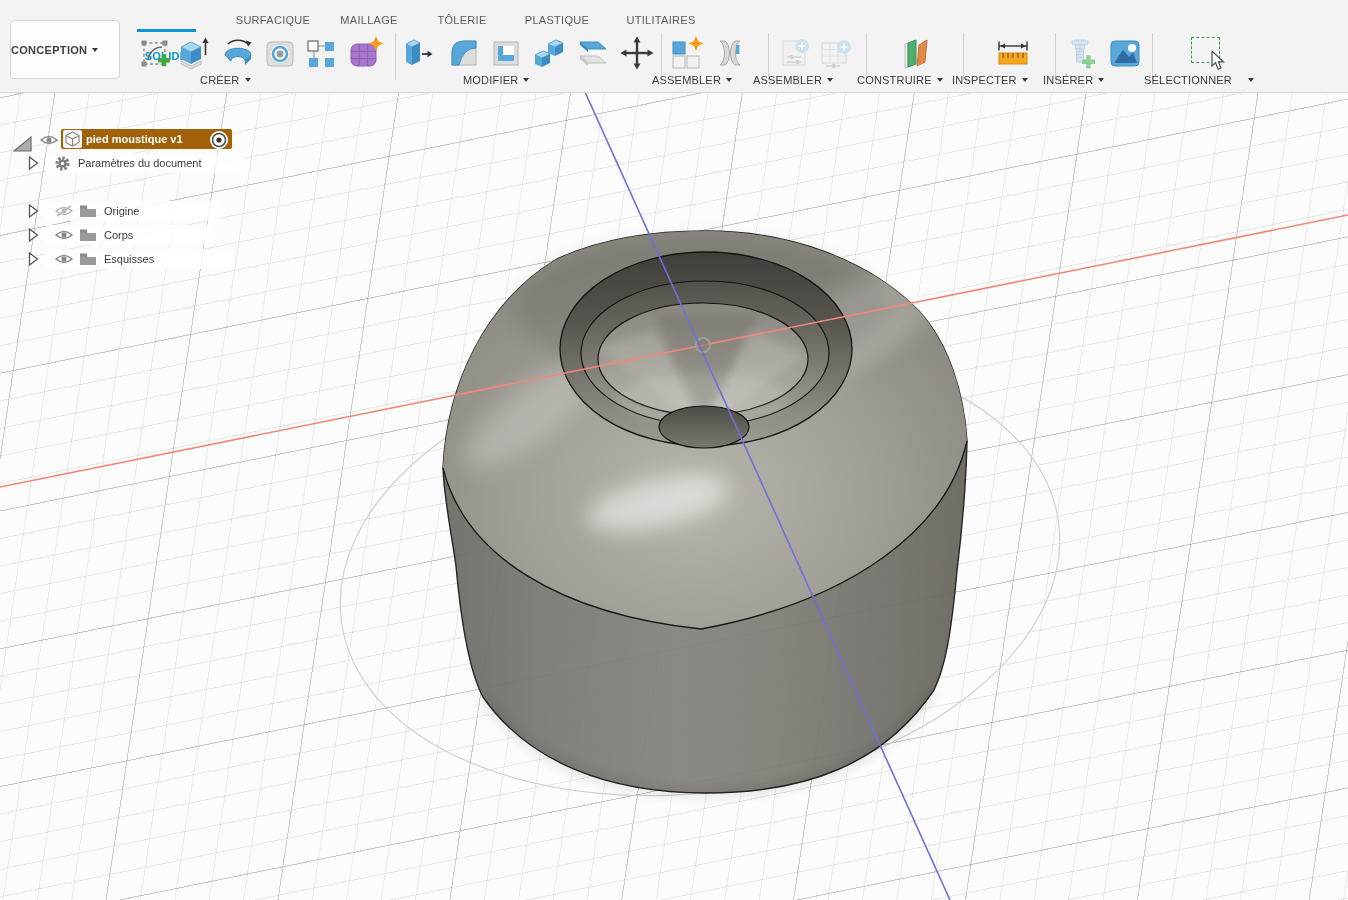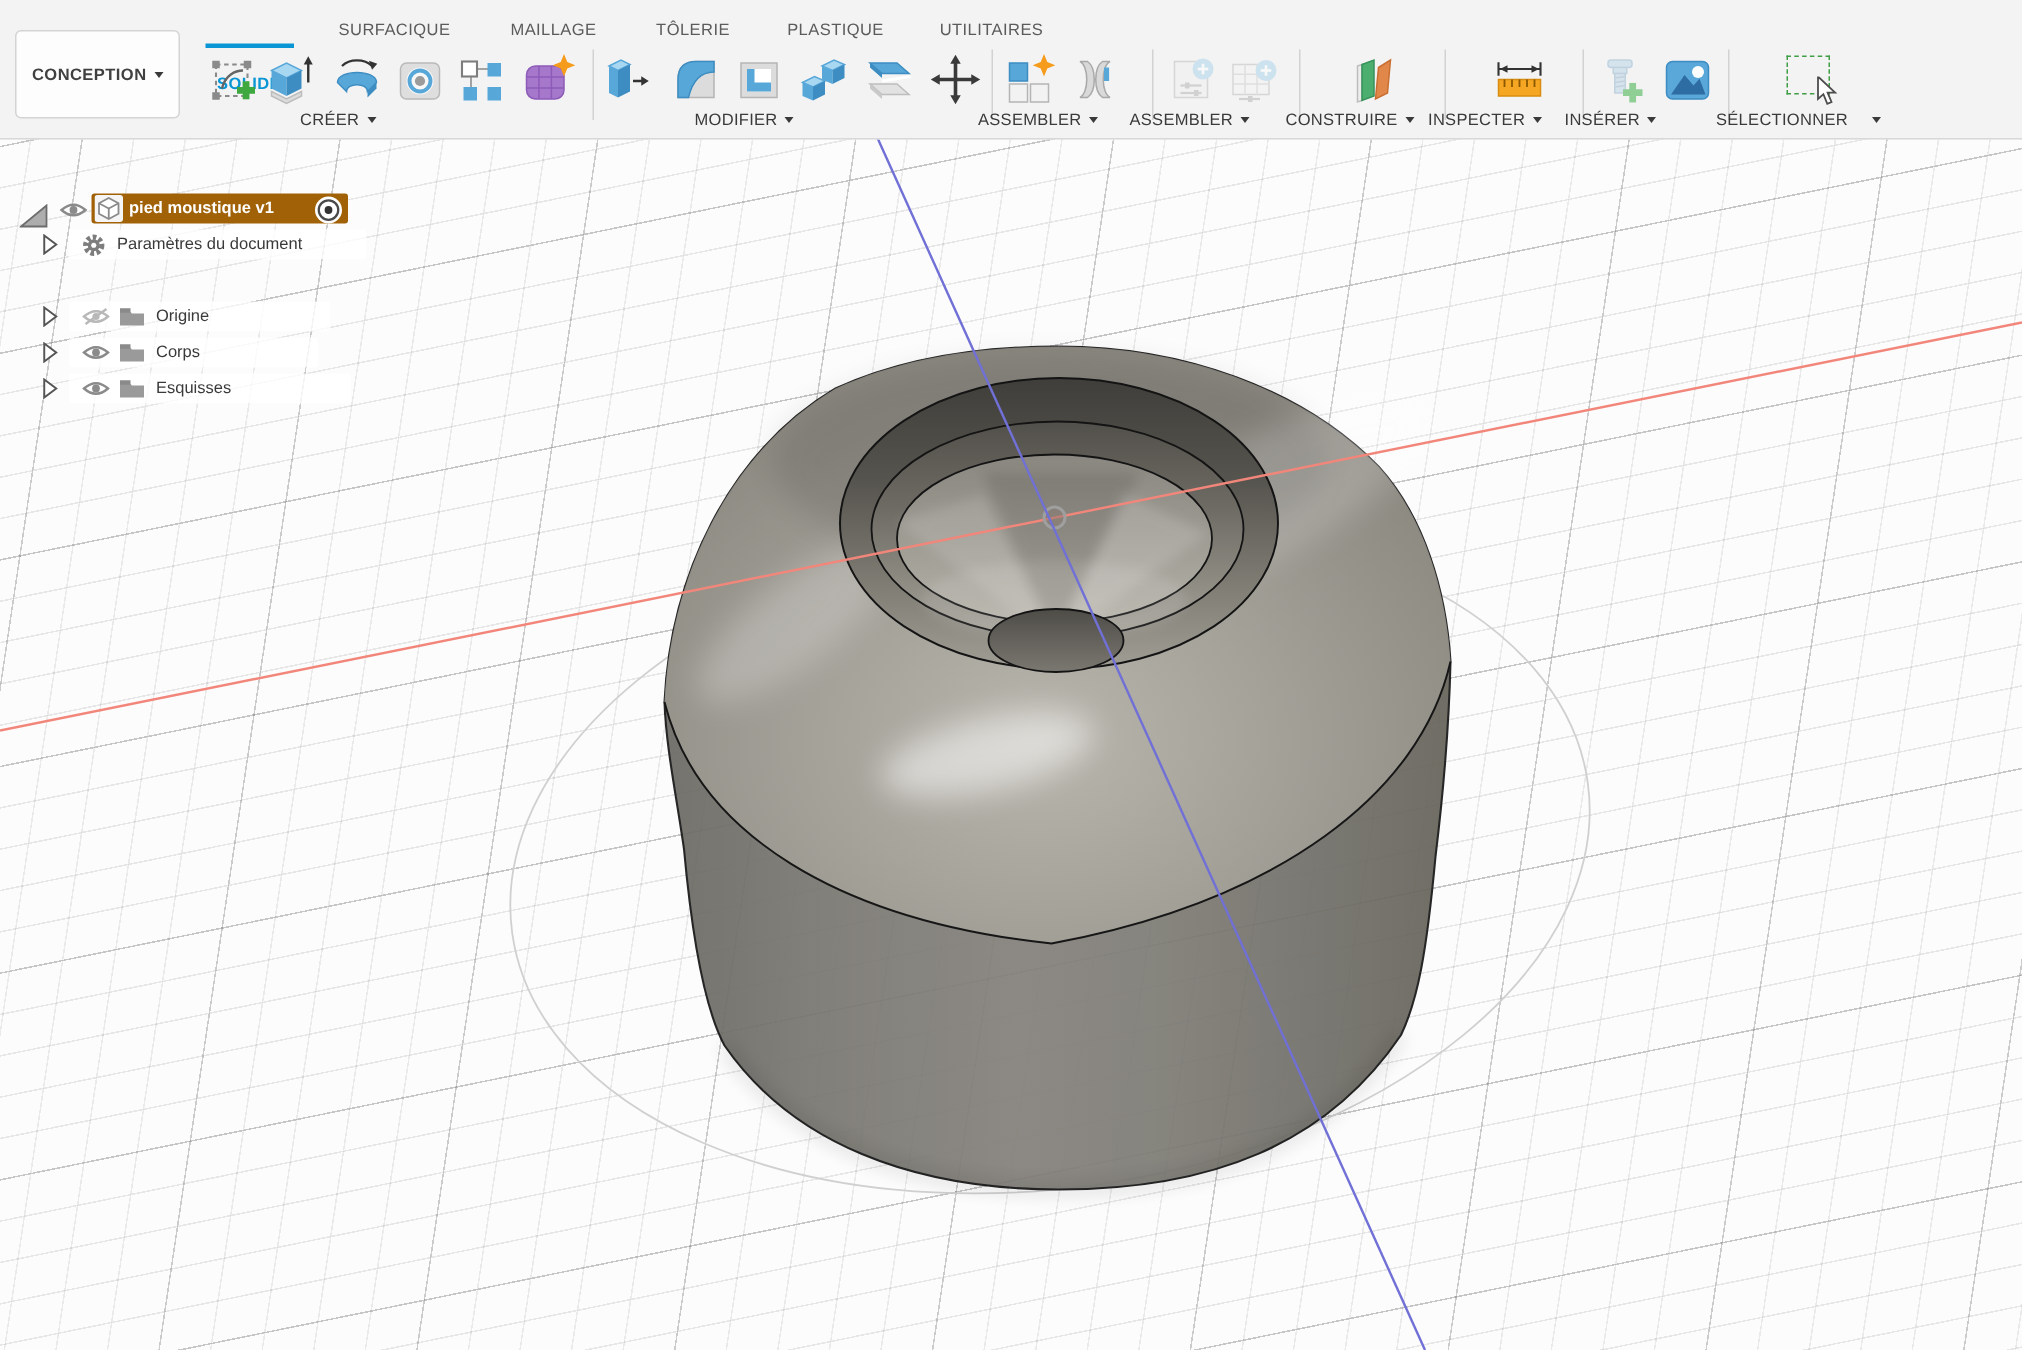--- a/index.html
+++ b/index.html
@@ -16,21 +16,21 @@
   .chrome-right{position:absolute;left:1300px;top:0;width:48px;height:5px;background:#bdbdbd;}
   .chrome-right-light{position:absolute;left:1325px;top:0;width:23px;height:5px;background:#d2d2d2;}
   
   #header{position:absolute;left:0;top:0;width:1348px;height:92px;background:#f3f3f3;
           border-bottom:1px solid #d8d8d8;z-index:30;}
   .tab{position:absolute;top:12px;height:17px;line-height:17px;font-size:11px;color:#5b5b5b;
        transform:translateX(-50%);letter-spacing:.3px;cursor:default;}
   .tab.active{color:#0a96d4;font-weight:bold;margin-top:36px;}
   #tab-underline{position:absolute;left:137px;top:29px;width:59px;height:3px;background:#0a96d4;}
   #design-btn{position:absolute;left:10px;top:20px;width:108px;height:57px;background:#fdfdfd;
-       border:1px solid #d4d4d4;border-radius:4px;display:flex;align-items:center;justify-content:center;
+       border:1px solid #d4d4d4;border-radius:4px;display:flex;align-items:center;
        font-size:11px;font-weight:bold;color:#404040;letter-spacing:.3px;}
   .caret{width:0;height:0;border-left:3.5px solid transparent;border-right:3.5px solid transparent;
        border-top:4.5px solid #3a3a3a;display:inline-block;margin-left:5px;}
   .tbtn{position:absolute;top:34px;width:38px;height:38px;display:flex;align-items:center;justify-content:center;}
   .tbtn svg{display:block;}
   .glabel{position:absolute;top:73px;height:14px;font-size:11px;color:#3a3a3a;text-align:center;
        display:flex;align-items:center;justify-content:flex-start;letter-spacing:.2px;}
   .divider{position:absolute;top:33px;width:1px;height:47px;background:#d2d2d2;}
   .faded{opacity:.45;}
   
@@ -252,21 +252,21 @@
             <rect x="1" y="1.5" width="7" height="3" fill="#8a8a8a"></rect>
         </svg>
         <span>Esquisses</span>
       </div>
     </div>
   </div>
 
   <div id="header">
     <span class="tab active" style="left:166px;">SOLIDE</span>
     <div id="tab-underline"></div>
-    <span class="tab" style="left:263px;">SURFACIQUE</span>
+    <span class="tab" style="left:273px;">SURFACIQUE</span>
     <span class="tab" style="left:369px;">MAILLAGE</span>
     <span class="tab" style="left:462px;">TÔLERIE</span>
     <span class="tab" style="left:557px;">PLASTIQUE</span>
     <span class="tab" style="left:661px;">UTILITAIRES</span>
 
     <div id="design-btn">
       <span>CONCEPTION</span>
       <span class="caret"></span>
     </div>
 

